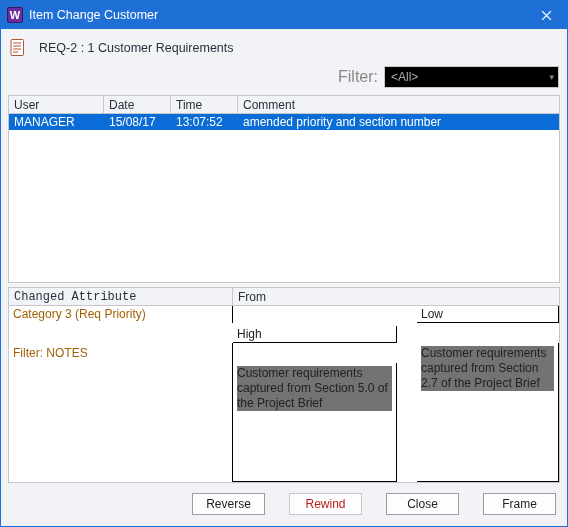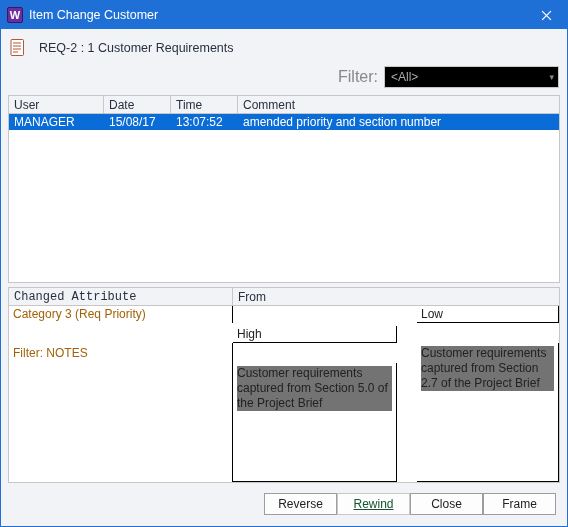--- a/index.html
+++ b/index.html
@@ -181,35 +181,35 @@
   .hl-from, .hl-to {
     background: #737373;
   }
   
   .hl-from, .hl-to { display:block; }
 
   
   .button-bar {
     display: flex;
     justify-content: flex-end;
-    gap: 0;
+    gap: 24px;
     padding: 6px 4px 4px 4px;
   }
   .btn {
     width: 73px;
     height: 22px;
     background: #fdfdfd;
     border: 1px solid #9d9d9d;
     font-size: 12px;
     color: #222;
     display:flex; align-items:center; justify-content:center;
     box-shadow: inset 0 0 0 1px #fff;
     cursor: default;
   }
-  .btn.disabled { color:#14532d; border-color:#c9c9c9; box-shadow:none;text-decoration:underline;}
+  .btn.disabled { color:#b91c1c; border-color:#c9c9c9; box-shadow:none;}
 </style>
 </head>
 <body>
 
 <div class="window">
 
   <div class="titlebar">
     <div class="app-icon">W</div>
     <div class="title-text">Item Change Customer</div>
     <div class="close-btn">

